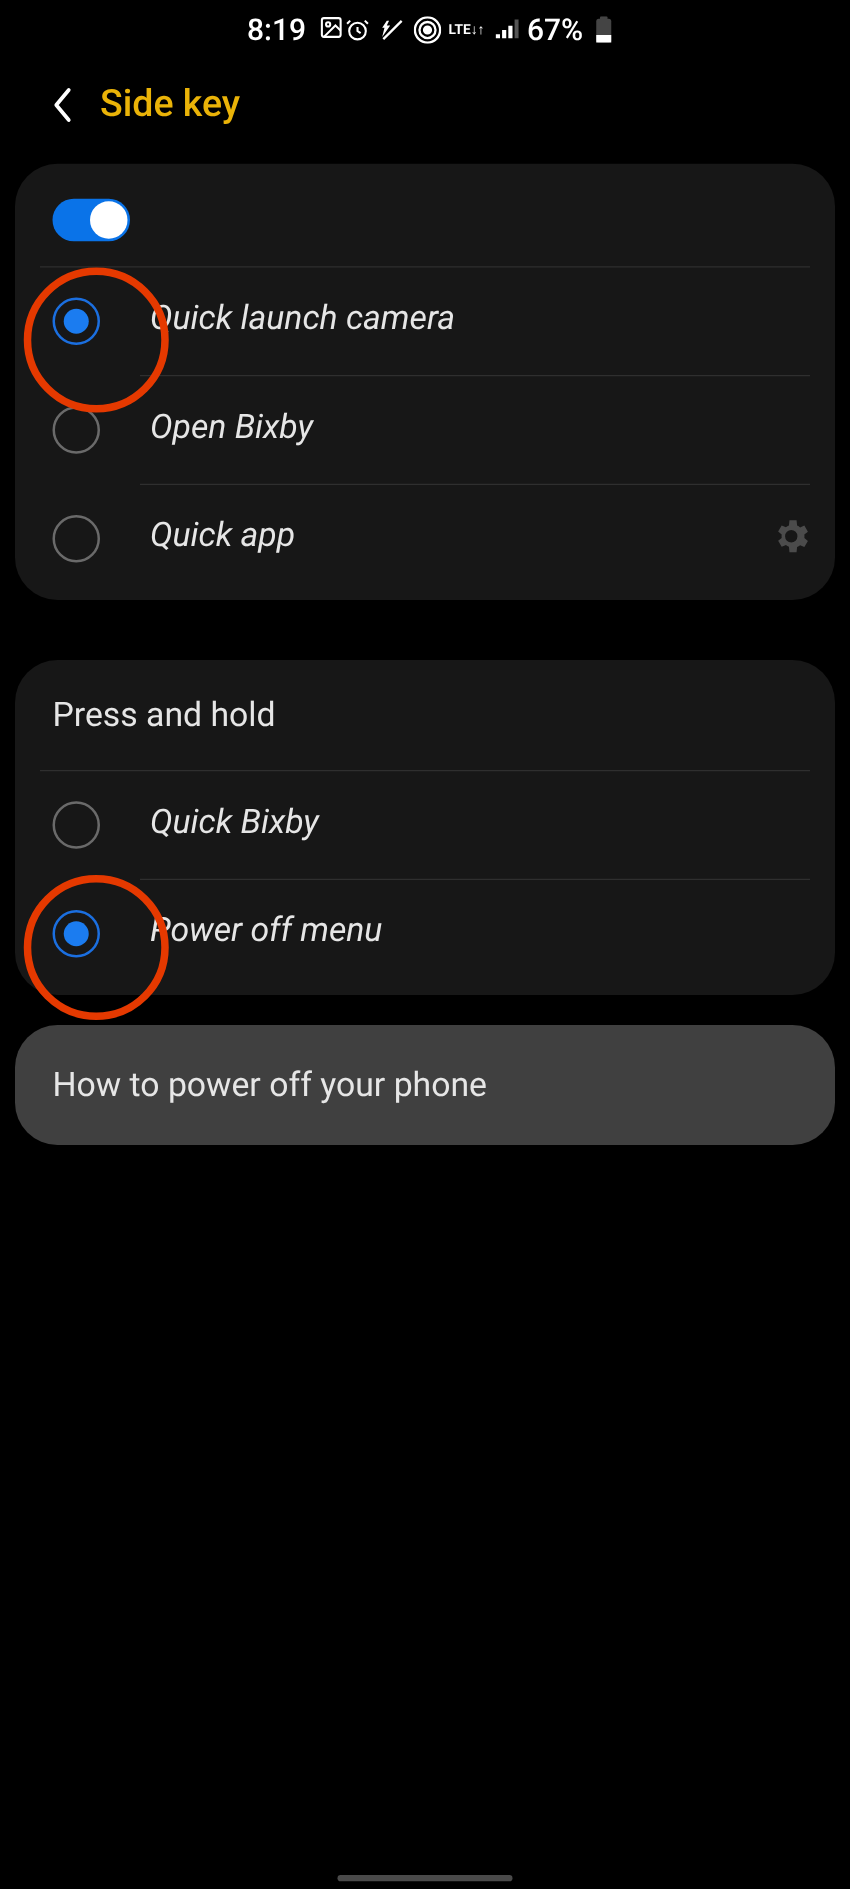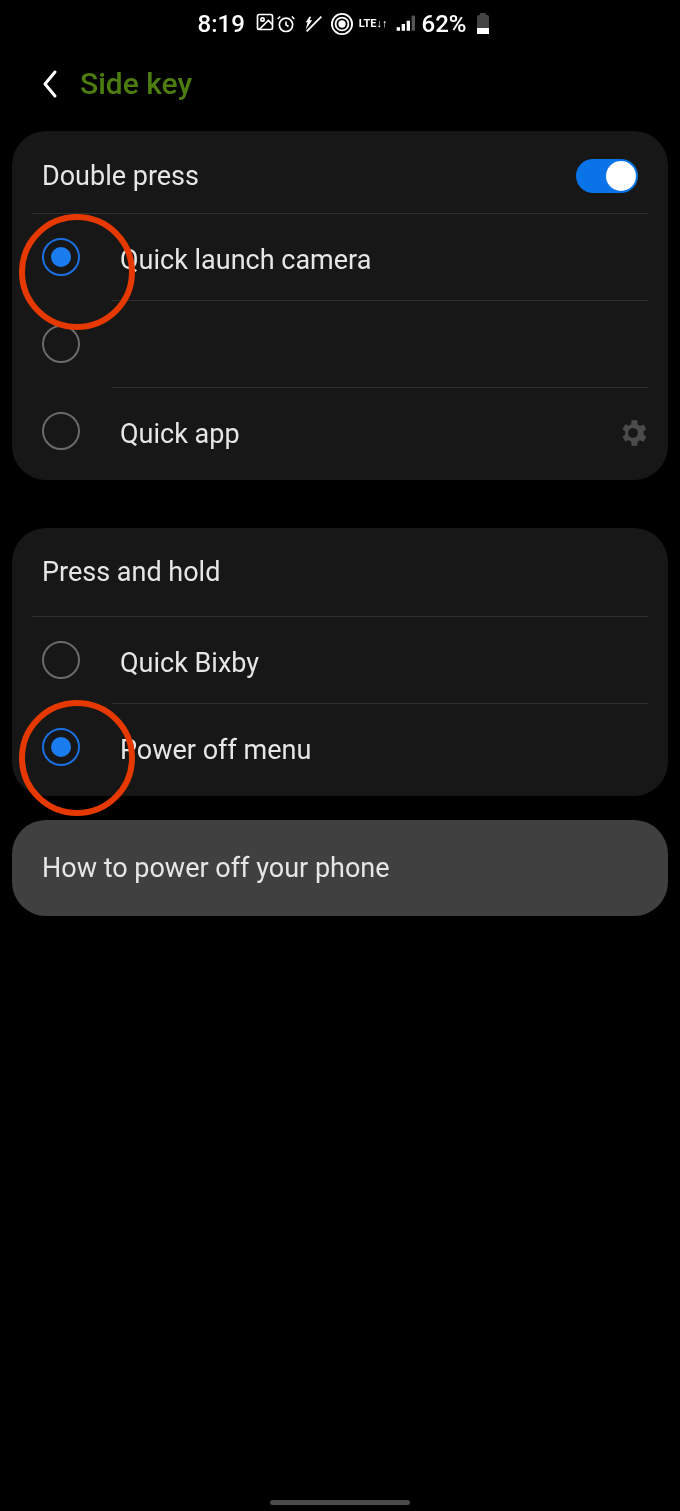--- a/index.html
+++ b/index.html
@@ -2,27 +2,27 @@
 <html><head>
 <meta charset="utf-8">
 <style>
   html,body{margin:0;padding:0;background:#000;color:#e6e6e6;font-family:-apple-system,Roboto,Arial,sans-serif;width:680px;height:1511px;overflow:hidden;}
   .status-bar{display:flex;justify-content:center;align-items:center;padding:10px 28px 6px 40px;font-size:24px;font-weight:500;color:#fff;}
   .status-right{display:flex;align-items:center;gap:6px;}
   .status-right .ico{width:22px;height:22px;display:inline-flex;align-items:center;justify-content:center;}
   .header{display:flex;align-items:center;gap:20px;padding:22px 30px 30px 40px;}
   .back{width:20px;height:34px;display:flex;align-items:center;justify-content:center;}
   .back svg{stroke:#fff;}
-  .title{font-size:30px;font-weight:500;color:#4d7c0f;}
+  .title{font-size:30px;font-weight:500;color:#eab308;}
   .card{background:#171717;border-radius:34px;margin:0 12px 24px 12px;padding:0;}
   .section-head{display:flex;align-items:center;justify-content:space-between;padding:28px 30px 20px 30px;}
   .section-title{font-size:27px;color:#e6e6e6;}
   .toggle{position:relative;width:62px;height:34px;background:#0a73e8;border-radius:20px;}
   .toggle .knob{position:absolute;right:2px;top:2px;width:30px;height:30px;background:#fff;border-radius:50%;}
-  .row{display:flex;align-items:flex-end;padding:24px 18px 24px 30px;position:relative;}
+  .row{display:flex;align-items:flex-start;padding:24px 18px 24px 30px;position:relative;font-style:italic;}
   .divider{height:1px;background:#2f2f2f;margin-left:100px;margin-right:20px;}
   .divider-full{height:1px;background:#2f2f2f;margin:0 20px;}
   .radio{width:34px;height:34px;border:2px solid #6a6a6a;border-radius:50%;margin-right:40px;flex:0 0 auto;position:relative;}
   .radio.selected{border-color:#1b6fe0;}
   .radio.selected::after{content:"";position:absolute;left:50%;top:50%;width:20px;height:20px;background:#1b7cf0;border-radius:50%;transform:translate(-50%,-50%);}
   .row-texts{flex:1;display:flex;flex-direction:column;gap:2px;}
   .row-label{font-size:27px;color:#e6e6e6;}
   .row-sub{font-size:21px;color:#2b7de0;}
   .gear{width:34px;height:34px;opacity:.45;}
   .highlight{position:absolute;width:104px;height:104px;border:6px solid #e53900;border-radius:50%;pointer-events:none;}
@@ -67,21 +67,21 @@
     <span style="font-size:11px;line-height:10px;font-weight:700;display:flex;flex-direction:row;align-items:center;">
       <span>LTE</span>
       <span style="font-size:11px;">↓↑</span>
     </span>
     <span class="ico">
       <svg width="20" height="20" viewBox="0 0 24 24">
           <path d="M2 20h4v-4H2zM8 20h4v-8H8zM14 20h4V8h-4z" fill="#fff"></path>
           <path d="M20 20h4V2h-4z" fill="#555"></path>
         </svg>
     </span>
-    <span style="font-size:24px;">62%</span>
+    <span style="font-size:24px;">67%</span>
     <span class="ico">
       <svg width="14" height="22" viewBox="0 0 14 22">
           <rect x="1" y="2" width="12" height="19" rx="2" fill="#444"></rect>
           <rect x="1" y="15" width="12" height="6" rx="0" fill="#fff"></rect>
           <rect x="4" y="0" width="6" height="3" rx="1" fill="#444"></rect>
         </svg>
     </span>
   </div>
 </div>
 
@@ -89,37 +89,39 @@
   <div class="back">
     <svg width="18" height="30" viewBox="0 0 18 30" fill="none" stroke-width="3" stroke-linecap="round" stroke-linejoin="round">
         <path d="M14 3 L4 15 L14 27"></path>
       </svg>
   </div>
   <div class="title">Side key</div>
 </div>
 
 <div class="card" style="position:relative;">
   <div class="section-head">
-    <div class="section-title">Double press</div>
     <div class="toggle">
         <div class="knob"></div>
       </div>
   </div>
   <div class="divider-full"></div>
 
   <div class="row">
     <div class="radio selected"></div>
     <div class="row-texts">
         <div class="row-label">Quick launch camera</div>
       </div>
   </div>
   <div class="divider"></div>
 
   <div class="row">
     <div class="radio"></div>
+    <div class="row-texts">
+        <div class="row-label">Open Bixby</div>
+      </div>
   </div>
   <div class="divider"></div>
 
   <div class="row" style="padding-bottom:30px;">
     <div class="radio"></div>
     <div class="row-texts">
       <div class="row-label">Quick app</div>
     </div>
     <div class="gear">
       <svg viewBox="0 0 24 24" width="34" height="34" fill="#8b8b8b">

